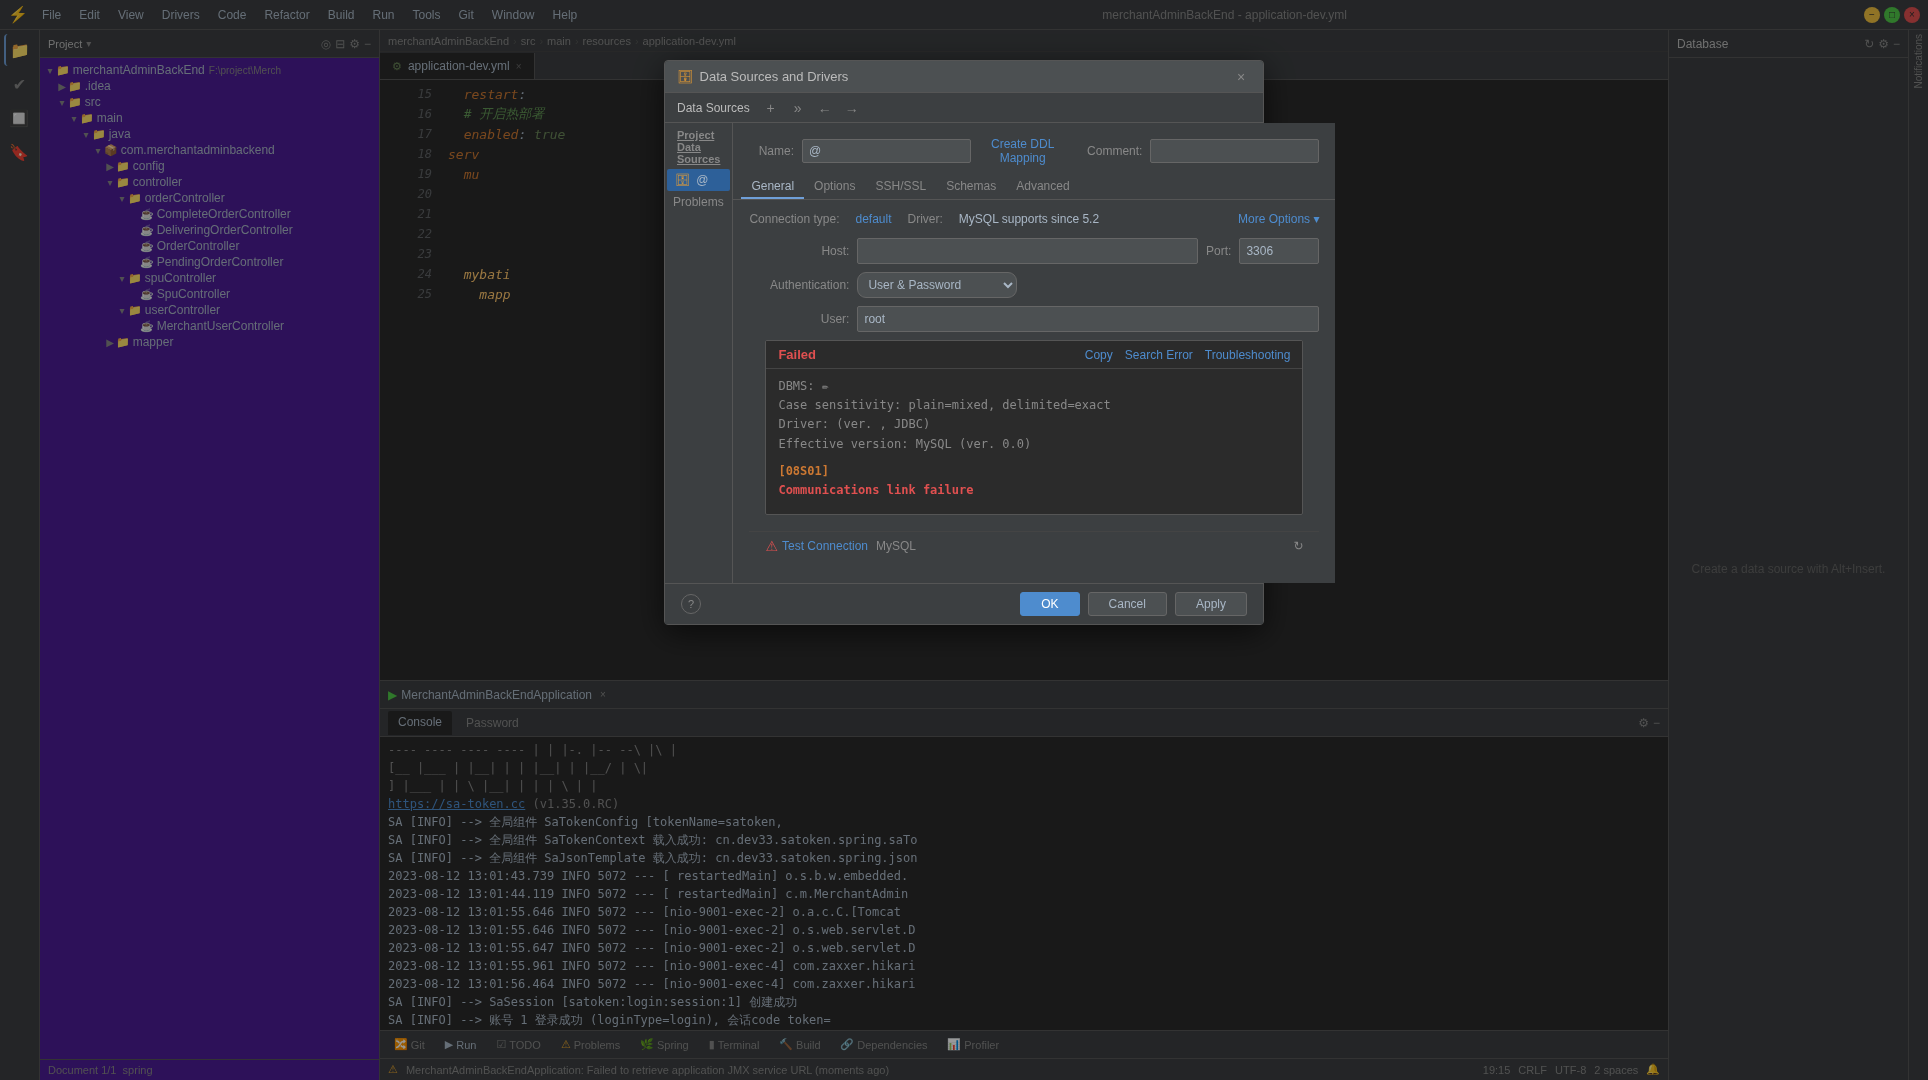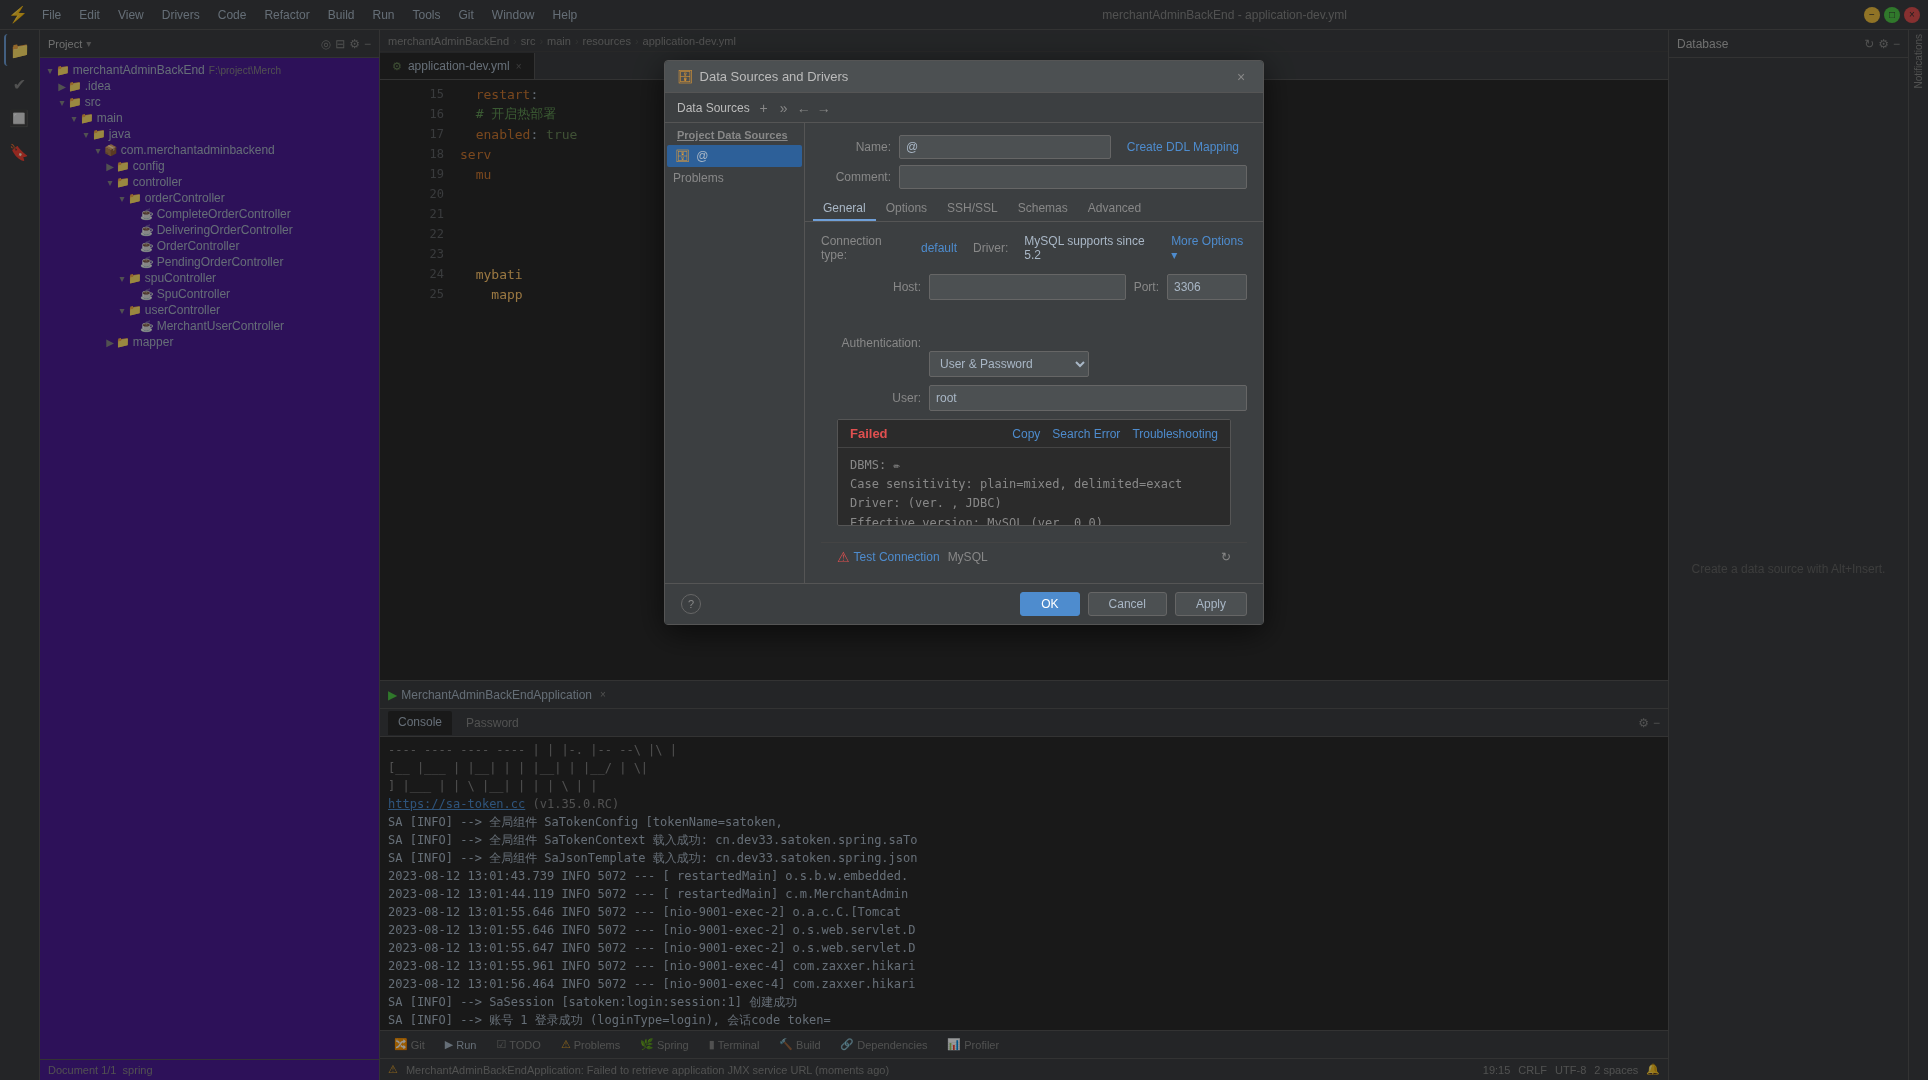--- a/index.html
+++ b/index.html
@@ -166,23 +166,24 @@
 
     
     .editor-content {
       flex: 1;
       position: relative;
       overflow: hidden;
     }
     .code-editor {
       height: 100%;
       background: #2b2b2b;
-      padding: 4px 16px;
+      padding: 4px 4px;
       font-family: 'Consolas', monospace;
       font-size: 13px;
+      font-style: italic;
     }
     .code-line {
       display: flex;
       align-items: center;
       height: 20px;
       padding: 0 8px;
     }
     .line-number {
       width: 40px;
       text-align: right;
@@ -354,21 +355,21 @@
       flex-direction: column;
     }
 
     
     .ds-toolbar {
       height: 30px;
       background: #3c3f41;
       display: flex;
       align-items: center;
       padding: 0 8px;
-      gap: 0;
+      gap: 7px;
       border-bottom: 1px solid #555;
     }
     .ds-toolbar-btn {
       width: 20px; height: 20px;
       display: flex; align-items: center; justify-content: center;
       cursor: pointer;
       color: #888;
       font-size: 14px;
       border-radius: 2px;
     }
@@ -423,21 +424,21 @@
       flex: 1;
       display: flex;
       flex-direction: column;
       background: #3c3f41;
     }
 
     
     .config-fields {
       padding: 12px 16px 8px;
       display: flex;
-      flex-direction: column;
+      flex-direction: row;
       gap: 6px;
     }
     .field-row {
       display: flex;
       align-items: center;
       gap: 8px;
     }
     .field-label {
       width: 70px;
       text-align: right;
@@ -528,27 +529,26 @@
       outline: none;
     }
     .port-input {
       width: 80px;
       flex: none;
     }
     .auth-select {
       height: 26px;
       background: #4c5052;
       border: 1px solid #666;
-      border-radius: 2px;
+      border-radius: 9px;
       padding: 0 6px;
       font-size: 12px;
       color: #a9b7c6;
       outline: none;
       min-width: 160px;
-      margin-top: 43px;
     }
 
     
     .error-section {
       margin: 0 16px 8px;
       border: 1px solid #555;
       border-radius: 2px;
       background: #2b2b2b;
       overflow: hidden;
     }

